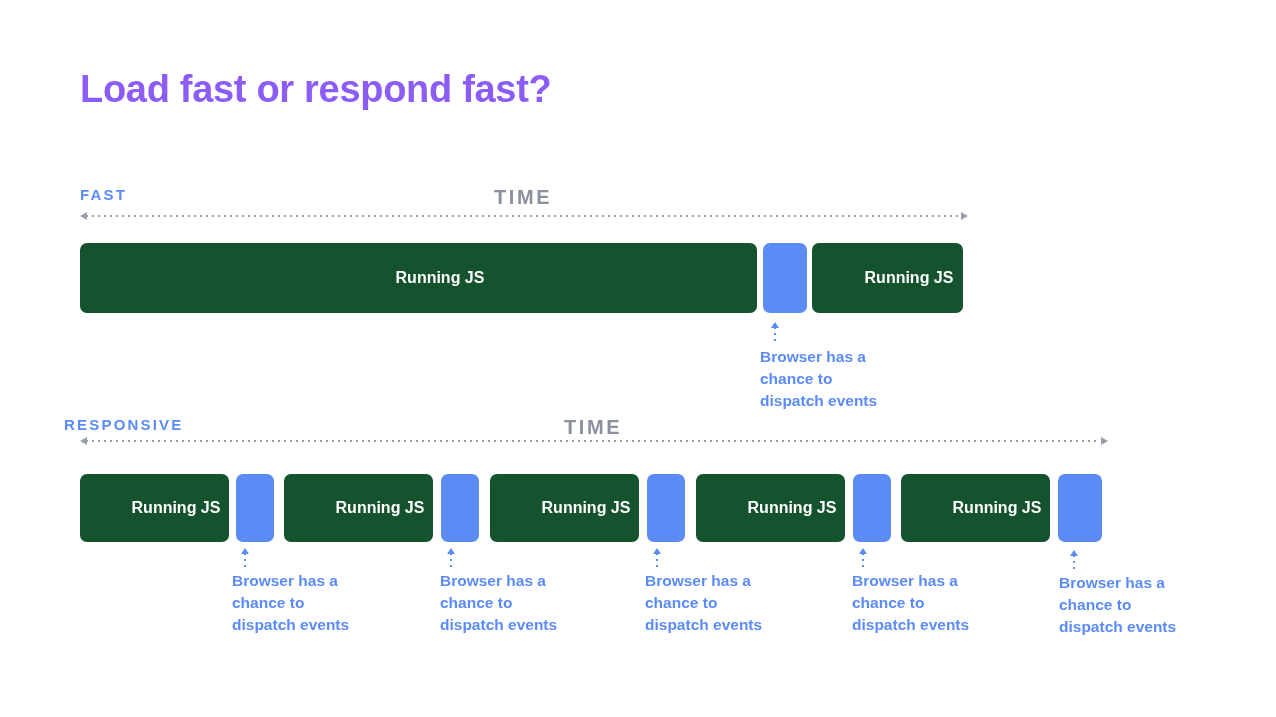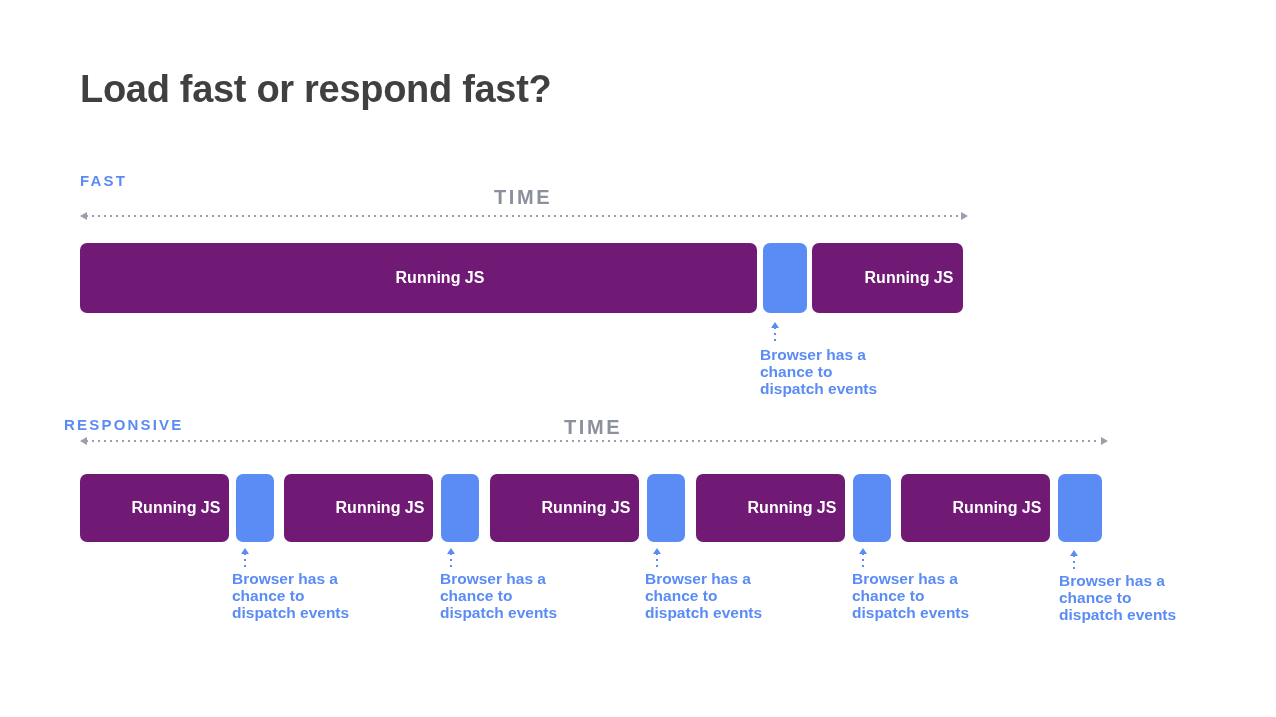--- a/index.html
+++ b/index.html
@@ -15,21 +15,21 @@
     position: relative;
   }
 
   
   .slide-title {
     position: absolute;
     left: 80px;
     top: 68px;
     font-size: 38px;
     font-weight: bold;
-    color: #404040;
+    color: #8b5cf6;
     letter-spacing: -0.3px;
     white-space: nowrap;
   }
 
   .row-label {
     position: absolute;
     font-size: 15px;
     font-weight: bold;
     letter-spacing: 2.2px;
     white-space: nowrap;
@@ -83,21 +83,21 @@
   
   .block {
     position: absolute;
     border-radius: 7px;
     box-sizing: border-box;
     display: flex;
     align-items: center;
     justify-content: center;
   }
   .block.js {
-    background: #701a75;
+    background: #14532d;
     color: #ffffff;
     font-size: 16px;
     font-weight: bold;
     padding-left: 43px;
   }
   .block.gap {
     background: #5b8cf5;
   }
 
   
@@ -123,32 +123,32 @@
     border-left: 4px solid transparent;
     border-right: 4px solid transparent;
     border-bottom: 6px solid #5b8cf5;
   }
 
   .callout {
     position: absolute;
     font-size: 15.5px;
     font-weight: bold;
     color: #5b8cf5;
-    line-height: 17px;
+    line-height: 22px;
     white-space: pre-line;
   }
 </style>
 </head>
 <body>
 
 <div class="slide-title">Load fast or respond fast?</div>
 
 <div>
 
-  <div class="row-label fast" style="left:80px; top:172px;">FAST</div>
+  <div class="row-label fast" style="left:80px; top:186px;">FAST</div>
 
   <div class="time-label" style="left:494px; top:186px;">TIME</div>
 
   <div class="axis" style="left:80px; top:211px; width:888px;">
     <div class="head-left"></div>
     <div class="dots"></div>
     <div class="head-right"></div>
   </div>
 
   <div class="block js" style="left:80px;  top:243px; width:677px; height:70px;">Running JS</div>

